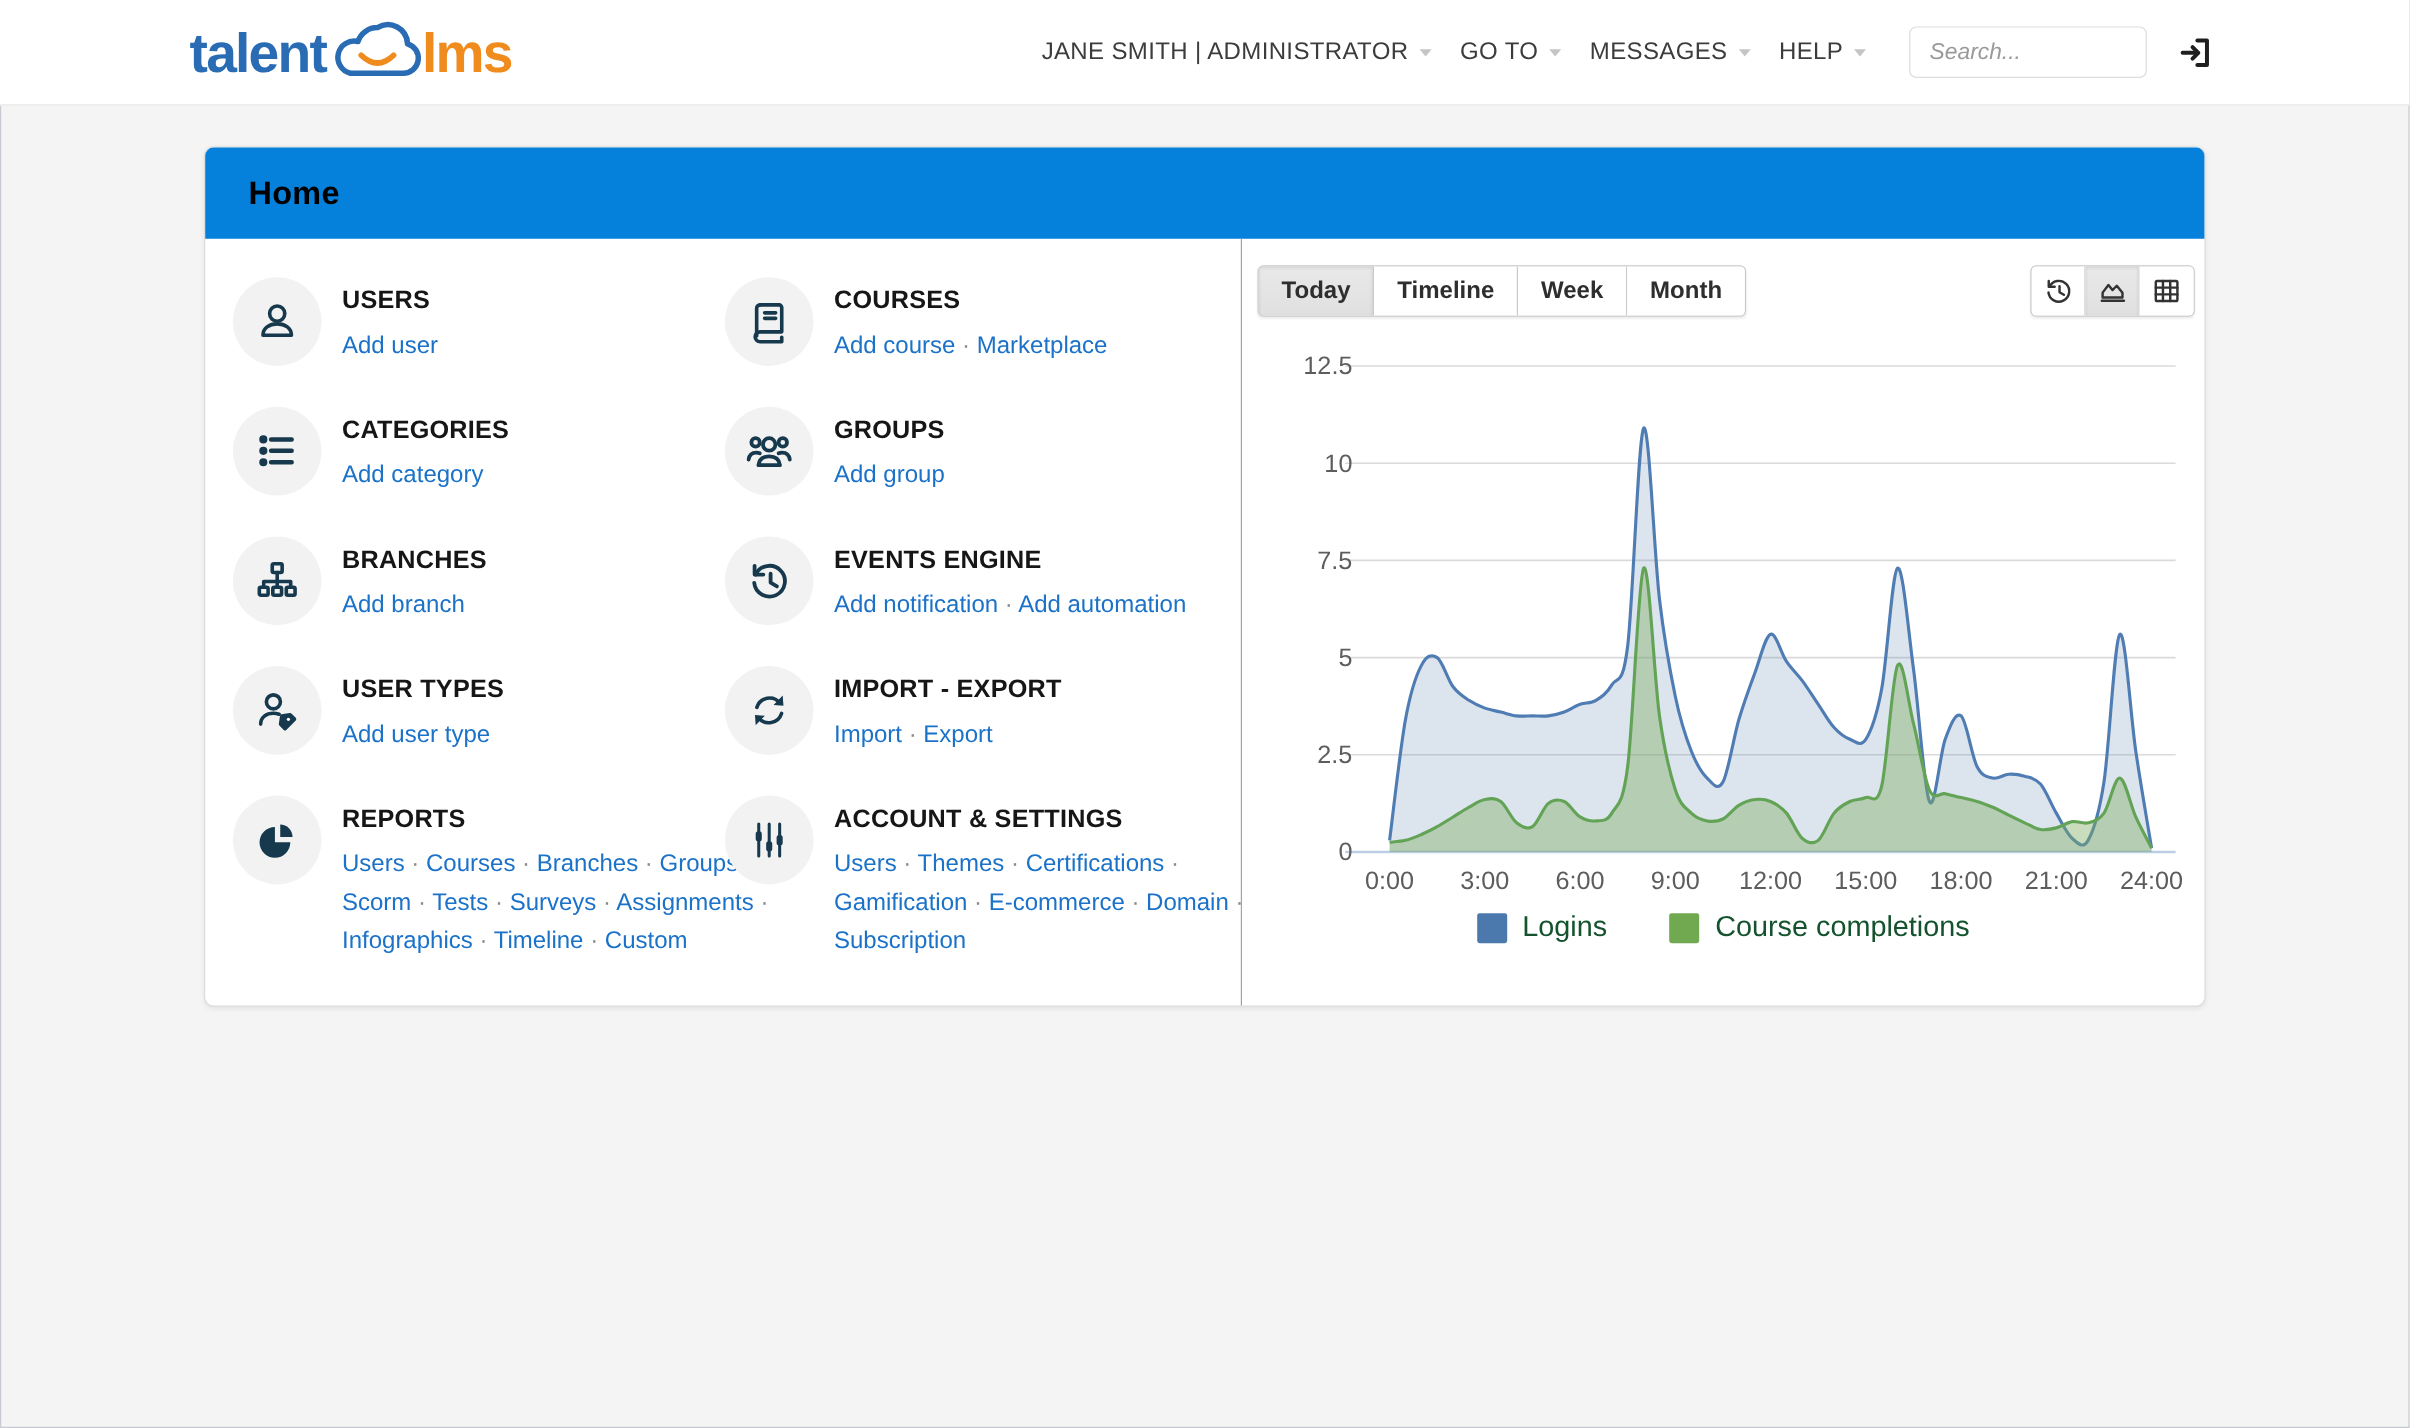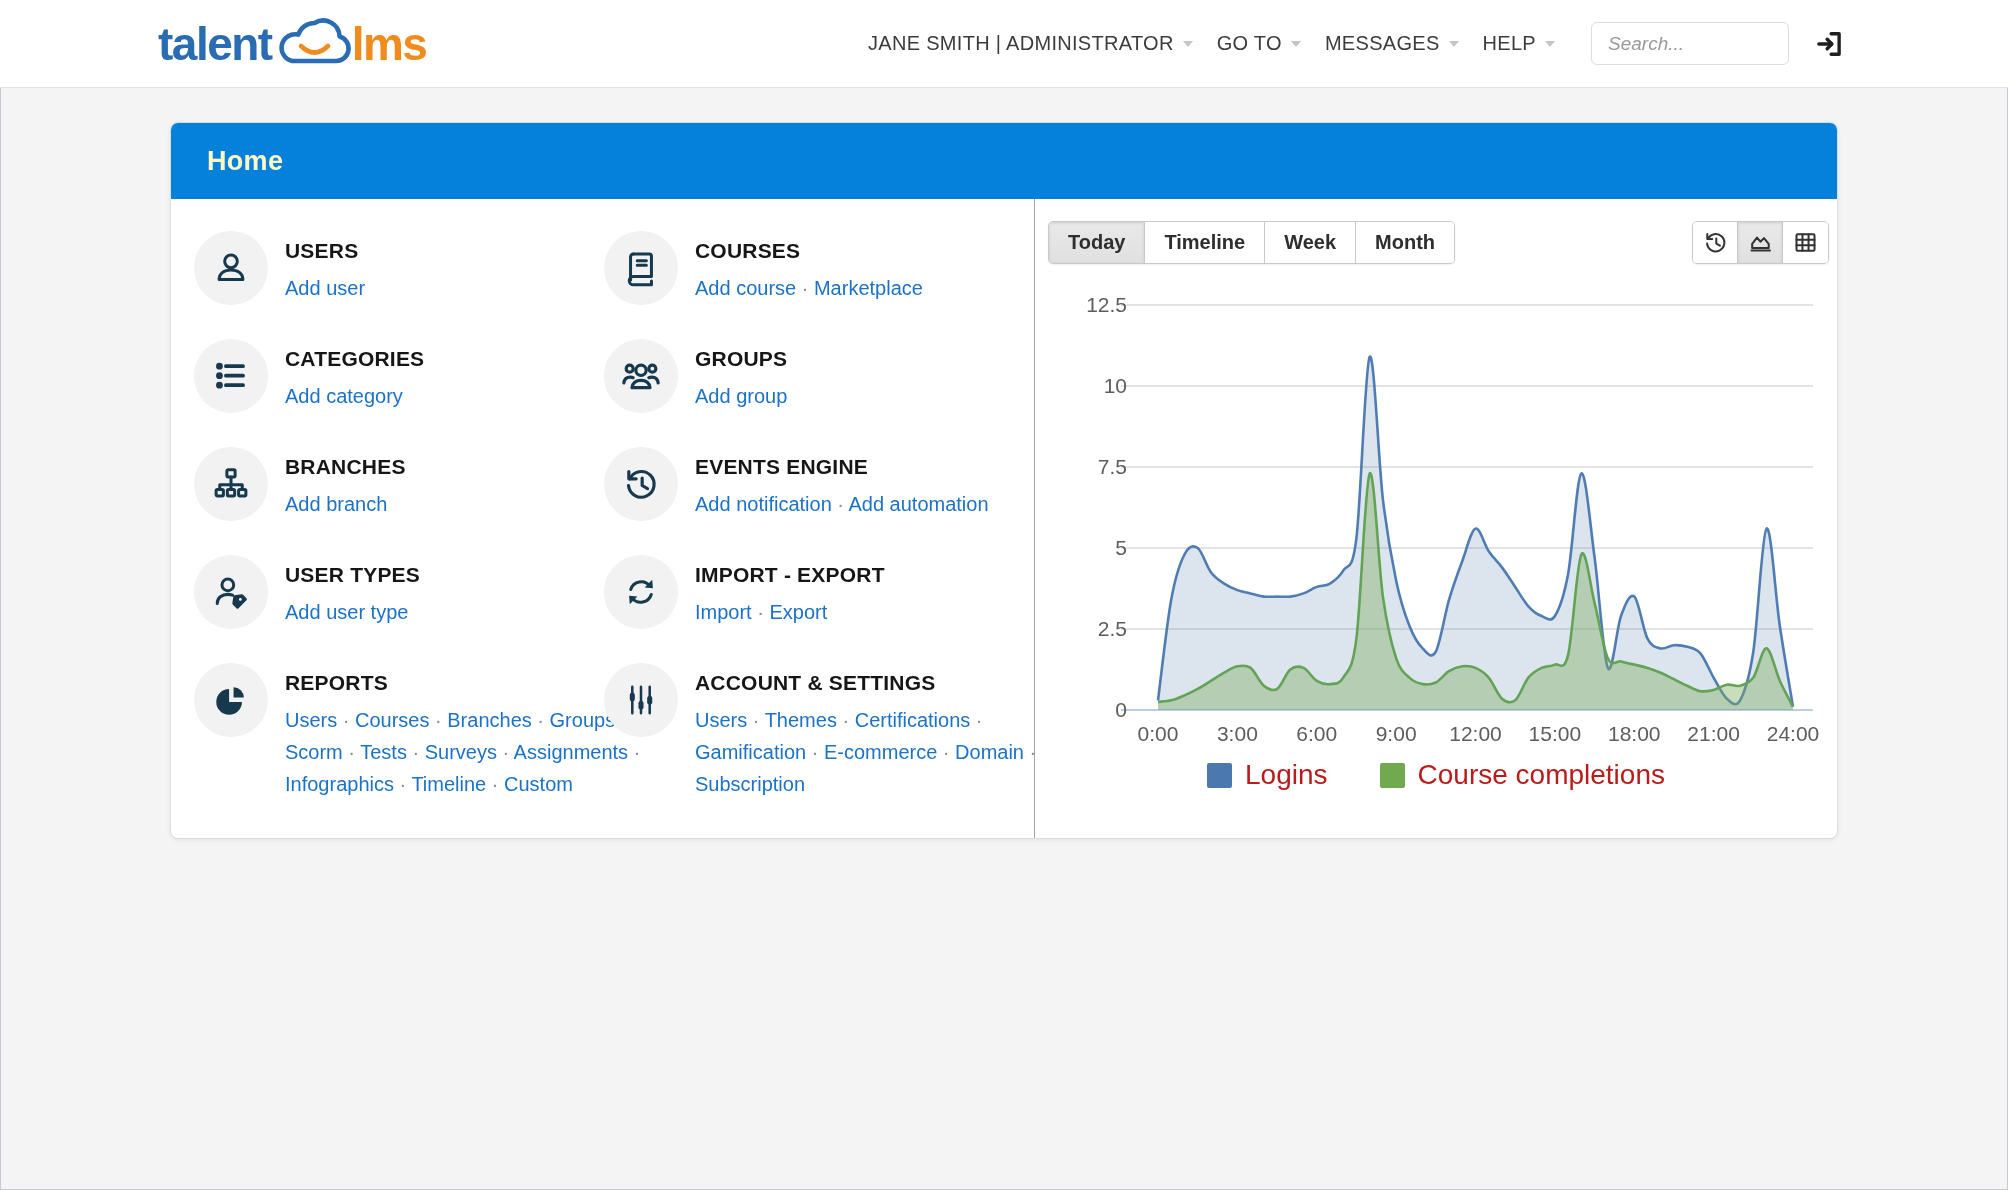--- a/index.html
+++ b/index.html
@@ -40,21 +40,21 @@
   
   .card {
     position:absolute; left:170px; top:122px; width:1668px; height:717px;
     background:#fff; border:1px solid #dcdcdc; border-radius:8px;
     box-shadow:0 1px 4px rgba(0,0,0,.07);
   }
   .card-header {
     height:76px; background:#0581dc; border-radius:7px 7px 0 0;
     display:flex; align-items:center; padding:0 36px;
   }
-  .card-title { color:#fef9c3; font-size:27px; font-weight:bold; letter-spacing:.3px; }
+  .card-title { color:#000000; font-size:27px; font-weight:bold; letter-spacing:.3px; }
   .card-body { display:flex; height:639px; }
   
   .menu {
     width:864px; border-right:1px solid #a3a3a3;
     padding:32px 18px 18px 23px;
     display:grid; grid-template-columns:410px 1fr; row-gap:34px; align-content:start;
   }
   .menu-item { display:flex; align-items:flex-start; }
   .menu-icon {
     width:74px; height:74px; border-radius:50%; background:#f2f2f2;
@@ -88,21 +88,21 @@
     cursor:pointer; border-right:1px solid #c9c9c9; background:#fff;
   }
   .view-btn:last-child { border-right:none; }
   .view-btn.active { background:linear-gradient(#e9e9e9,#e0e0e0); box-shadow:inset 0 1px 3px rgba(0,0,0,.12); }
   #chart { display:block; margin:19px 0 0 36px; }
   .legend {
     display:flex; justify-content:center; align-items:center; gap:52px; margin-top:6px;
   }
   .legend-item { display:flex; align-items:center; }
   .legend-swatch { width:25px; height:25px; border-radius:2px; margin-right:13px; }
-  .legend-label { font-size:28px; color:#b91c1c; }
+  .legend-label { font-size:24px; color:#14532d; }
   #chart text { font-family:"Liberation Sans", sans-serif; }
 </style>
 </head>
 <body>
 
 <header class="navbar">
   <div class="logo">
     <span class="logo-word logo-talent">talent</span>
     <svg width="92" height="58" viewBox="0 0 92 58">
       <path d="M24 48 h44 a12.5 12.5 0 0 0 3.6-24.5 A16.5 16.5 0 0 0 46.5 10 a17 17 0 0 0-16.2 11.6 A13.5 13.5 0 0 0 24 48 Z" fill="#ffffff" stroke="#2a6cb4" stroke-width="4.6" stroke-linejoin="round"></path>

